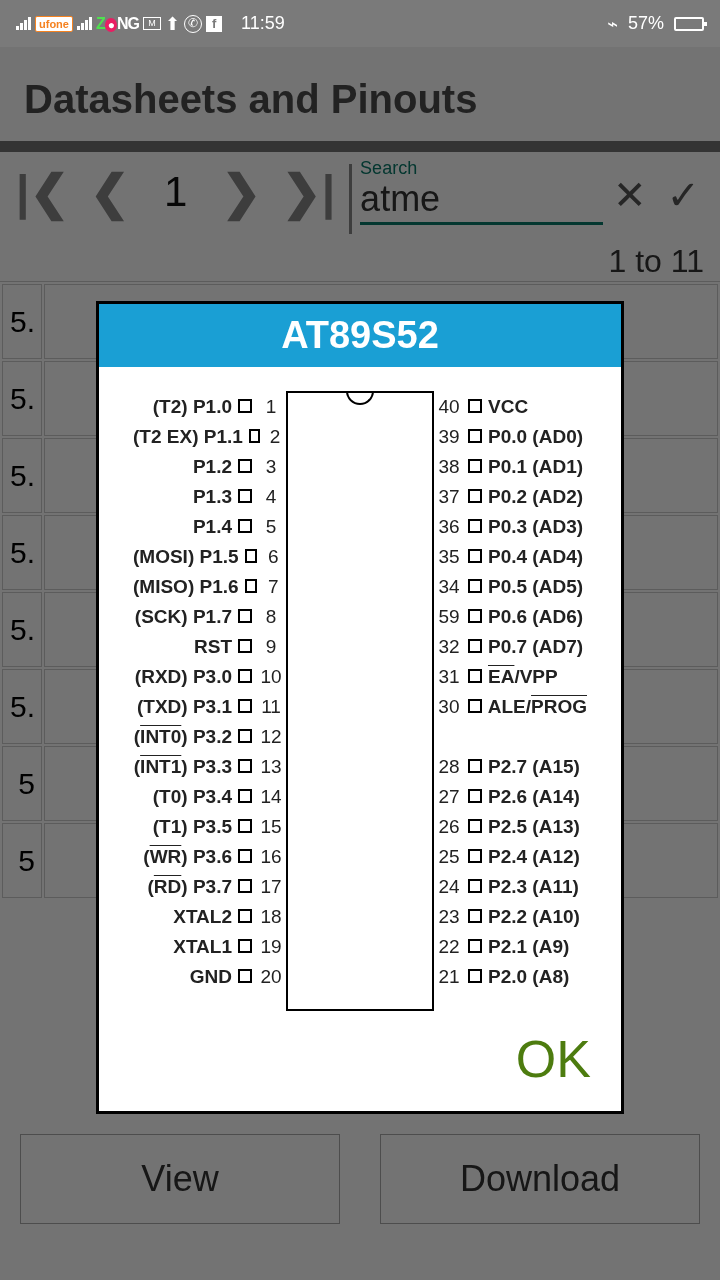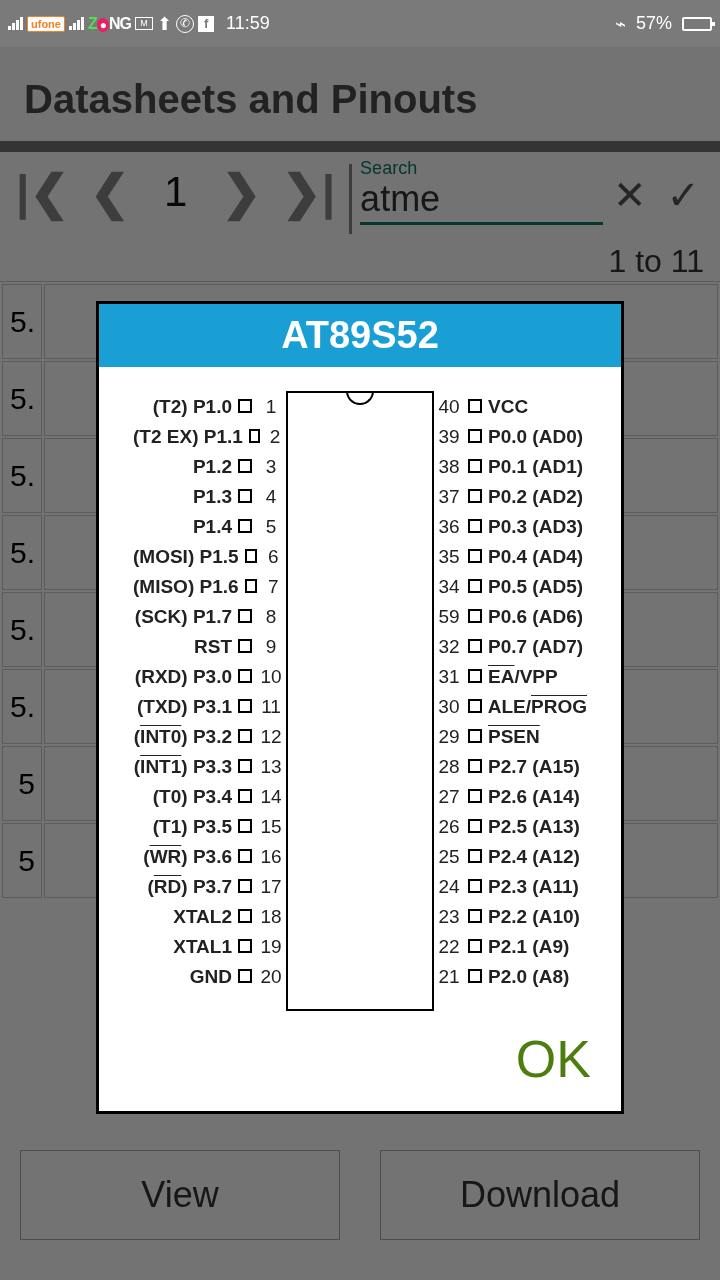--- a/index.html
+++ b/index.html
@@ -1,19 +1,19 @@
 <!DOCTYPE html>
 <html><head>
 <meta charset="utf-8">
 <style>
 * { margin: 0; padding: 0; box-sizing: border-box; font-family: Arial, sans-serif; }
 html, body { width: 720px; height: 1280px; overflow: hidden; background: #fff; position: relative; }
 
 
-.status-bar { height: 47px; background: #7a7a7a; color: #fff; display: flex; align-items: center; padding: 0 8px; font-size: 18px; }
+.status-bar { height: 47px; background: #7a7a7a; color: #fff; display: flex; align-items: center; padding: 0 16px; font-size: 18px; }
 .status-left { display: flex; align-items: center; gap: 4px; }
 .status-right { margin-left: auto; display: flex; align-items: center; gap: 10px; }
 .signal-bars { display: inline-flex; align-items: flex-end; gap: 1px; }
 .signal-bars span { width: 3px; background: #fff; }
 .signal-bars span:nth-child(1){height:4px}.signal-bars span:nth-child(2){height:7px}.signal-bars span:nth-child(3){height:10px}.signal-bars span:nth-child(4){height:13px}
 .badge { font-size: 11px; padding: 1px 3px; border-radius: 2px; font-weight: bold; }
 .ufone { background: #fff; color: #f58220; border: 1px solid #f58220; }
 .zong-text { font-weight: bold; font-size: 16px; letter-spacing: -1px; }
 .battery { width: 30px; height: 14px; border: 2px solid #fff; border-radius: 2px; position: relative; }
 .battery::after { content:''; position:absolute; right:-5px; top:3px; width:3px; height:4px; background:#fff; }
@@ -38,21 +38,21 @@
 .search-x, .search-ok { font-size: 40px; color: #555; padding: 0 10px; }
 .results-count { text-align: right; font-size: 32px; color: #333; padding-top: 18px; padding-right: 6px; }
 
 
 .bg-table { width: 100%; }
 .bg-table td { border: 1px solid #ccc; height: 75px; font-size: 30px; padding: 0 6px; }
 .bg-table td:first-child { width: 40px; text-align: right; }
 
 
 .bottom-buttons { position: absolute; bottom: 40px; left: 0; right: 0; display: flex; }
-.bottom-btn { flex: 1; height: 90px; border: 1px solid #aaa; font-size: 36px; color: #333; background: transparent; display: flex; align-items: center; justify-content: center; margin: 0 20px; }
+.bottom-btn { flex: 1; height: 90px; border: 1px solid #aaa; font-size: 36px; color: #333; background: transparent; display: flex; align-items: center; justify-content: center; margin: 16px 20px; }
 
 
 .overlay { position: absolute; inset: 141px 0 0 0; background: rgba(0,0,0,0.55); display: flex; justify-content: center; align-items: flex-start; }
 
 
 .dialog { width: 528px; margin-top: 160px; background: #fff; border: 3px solid #000; display: flex; flex-direction: column; }
 .dialog-title { background: #1a9fd4; color: #fff; font-size: 38px; font-weight: bold; text-align: center; padding: 10px; }
 .dialog-body { flex: 1; background: #fff; padding: 24px 34px 28px 34px; display: flex; justify-content: center; }
 .dialog-footer { text-align: right; padding: 10px 30px 22px; }
 .ok-btn { color: #4d7c0f; font-size: 52px; font-weight: normal; background: none; border: none; cursor: pointer; }
@@ -85,21 +85,21 @@
         <span></span>
         <span></span>
         <span></span>
         <span></span>
       </span>
     <span class="zong-text"><span style="color:#4fe04f">Z</span><span style="background:#e91e63;color:#fff;border-radius:50%;padding:0 3px;font-size:12px">●</span><span style="color:#fff">NG</span></span>
     <span style="border:1.5px solid #fff;width:18px;height:13px;font-size:9px;text-align:center">M</span>
     <span>⬆</span>
     <span style="border:1.5px solid #fff;border-radius:50%;width:18px;height:18px;font-size:12px;text-align:center">✆</span>
     <span style="background:#fff;color:#7a7a7a;width:16px;height:16px;font-size:13px;font-weight:bold;text-align:center">f</span>
-    <span style="margin-left:8px">11:59</span>
+    <span style="margin-left:15px">11:59</span>
   </div>
   <div class="status-right">
     <span>⌁</span>
     <span>57%</span>
     <span class="battery"><span class="battery-fill"></span></span>
   </div>
 </div>
 
 <div class="app-header">
   <div class="app-title">Datasheets and Pinouts</div>
@@ -309,25 +309,20 @@
                 <span class="pin-box"></span>
                 <span class="pin-label">ALE/<span class="overline">PROG</span></span>
               </div>
             </div>
             <div class="pin-row">
               <div class="pin-left">
                 <span class="pin-label">(<span class="overline">INT0</span>) P3.2</span>
                 <span class="pin-box"></span>
                 <span class="pin-num">12</span>
               </div>
-              <div class="pin-right">
-                <span class="pin-num">29</span>
-                <span class="pin-box"></span>
-                <span class="pin-label"><span class="overline">PSEN</span></span>
-              </div>
             </div>
             <div class="pin-row">
               <div class="pin-left">
                 <span class="pin-label">(<span class="overline">INT1</span>) P3.3</span>
                 <span class="pin-box"></span>
                 <span class="pin-num">13</span>
               </div>
               <div class="pin-right">
                 <span class="pin-num">28</span>
                 <span class="pin-box"></span>

